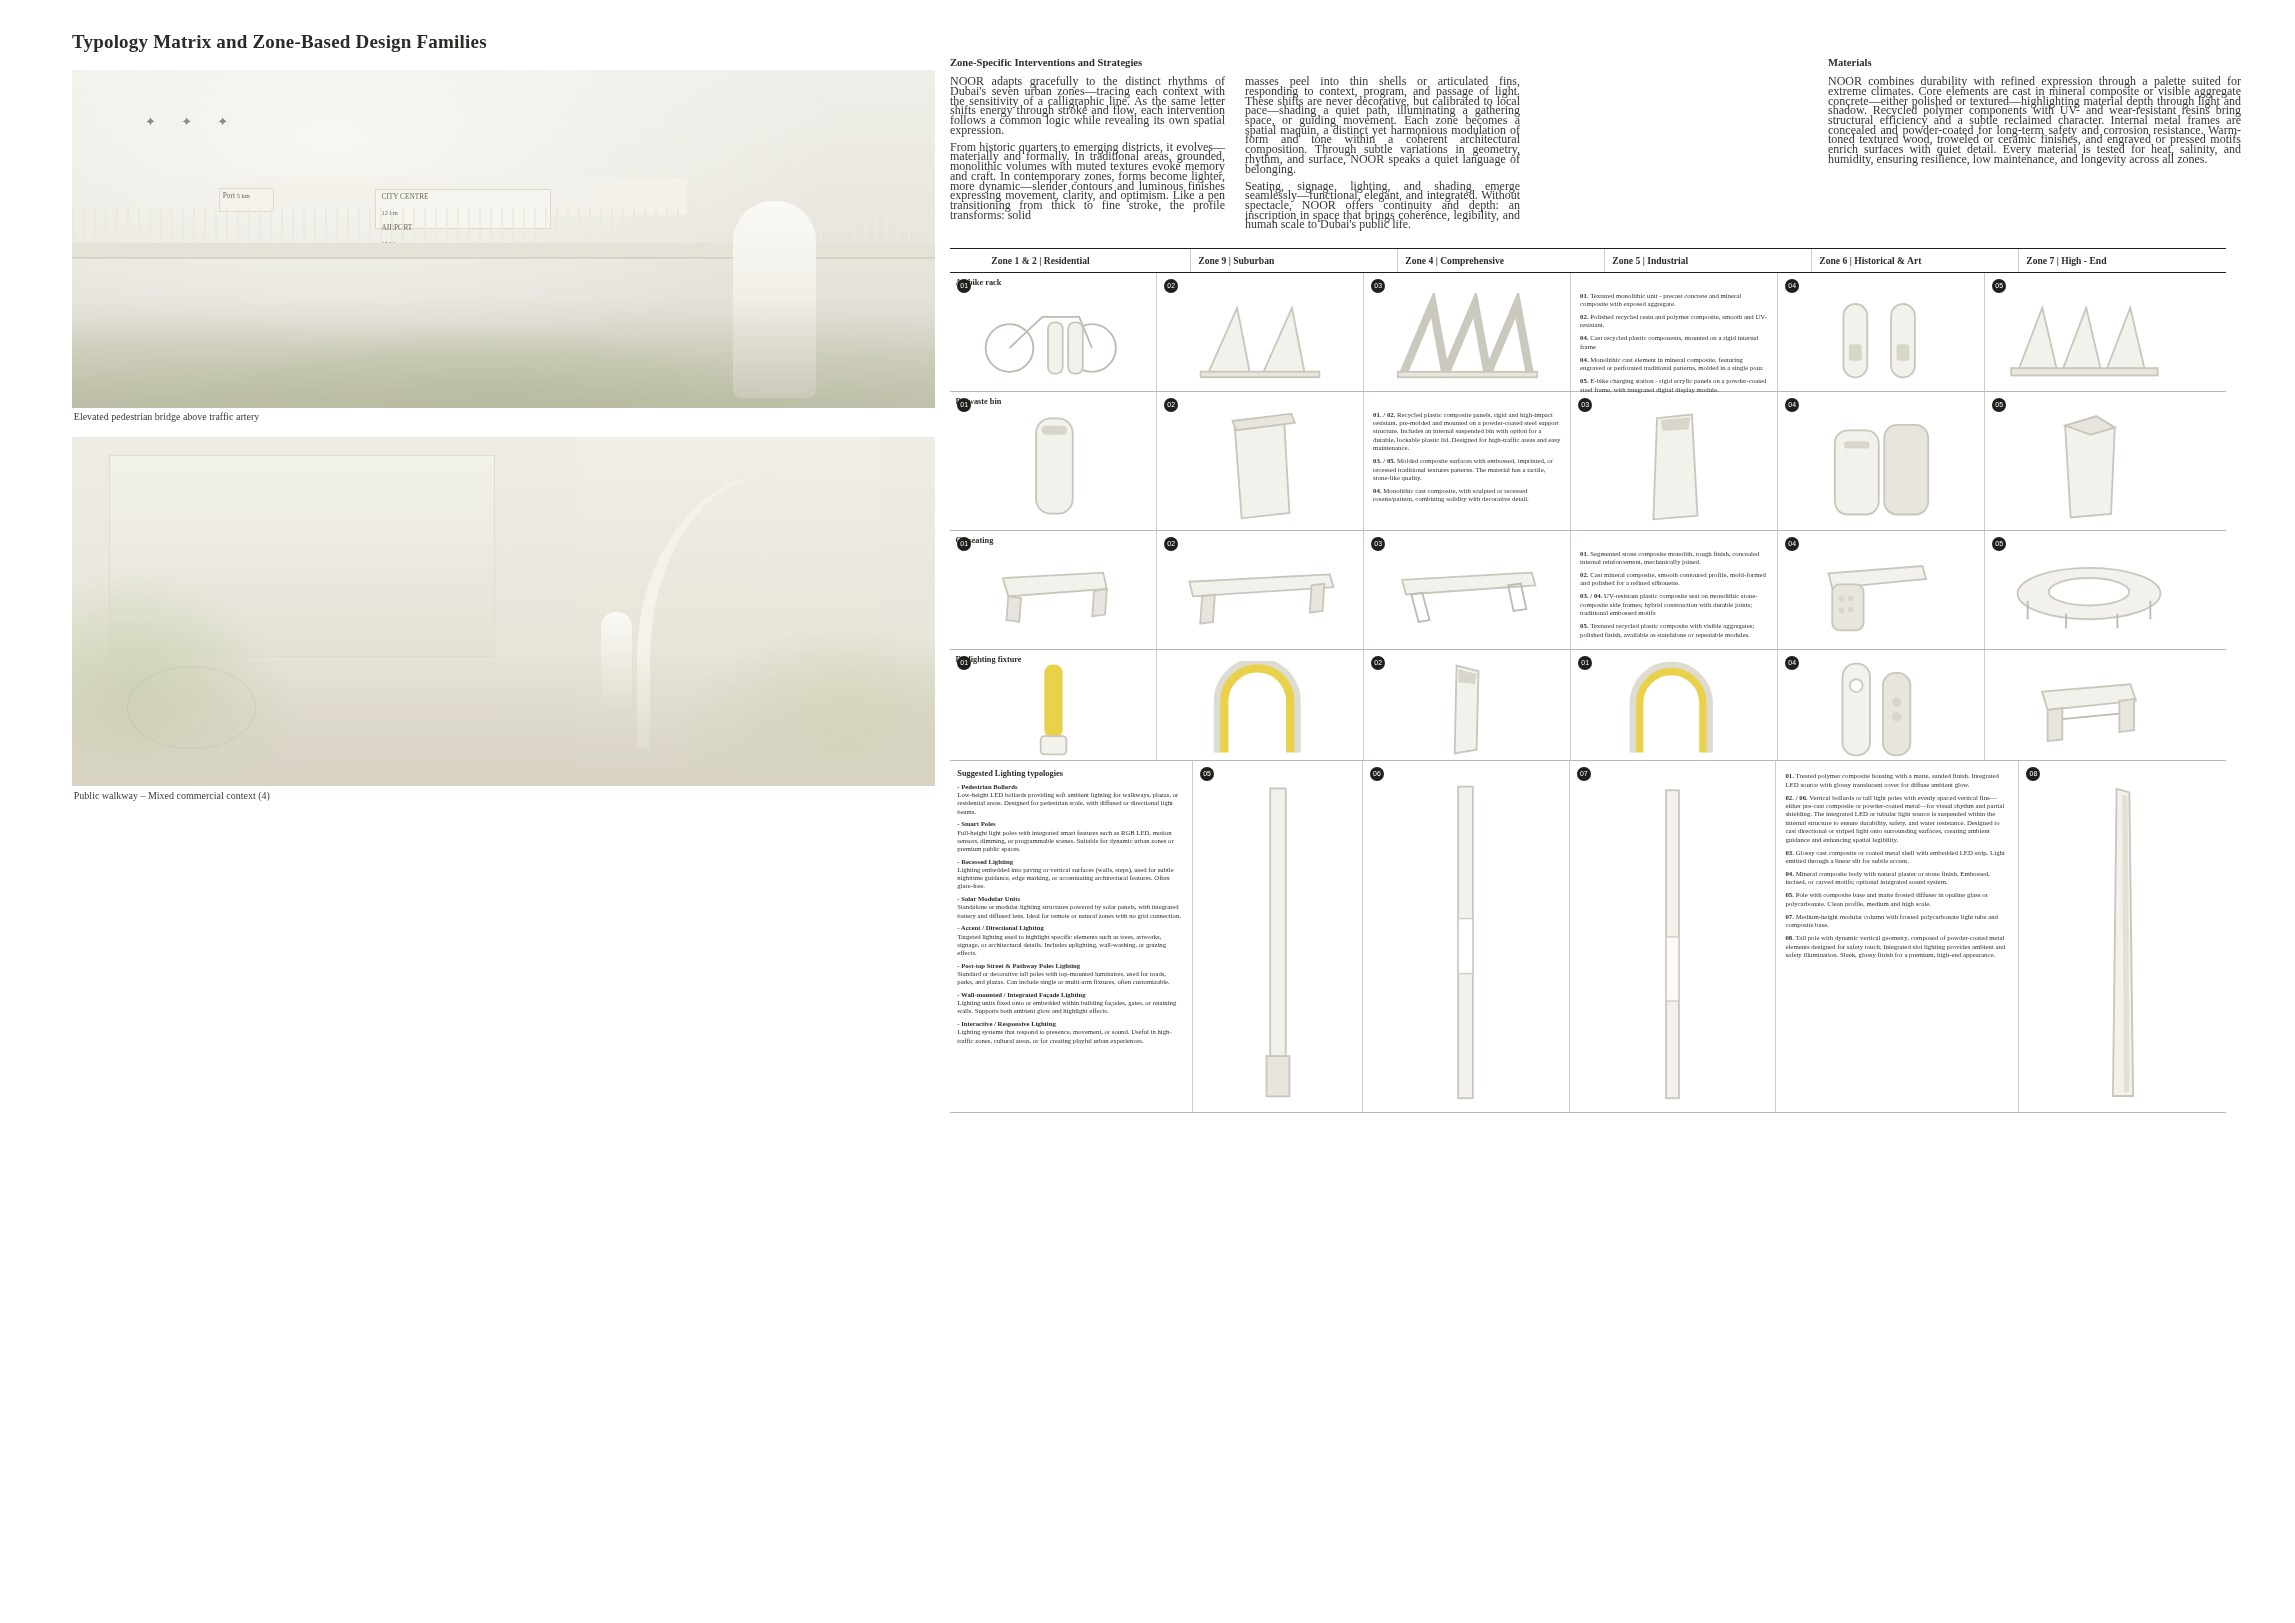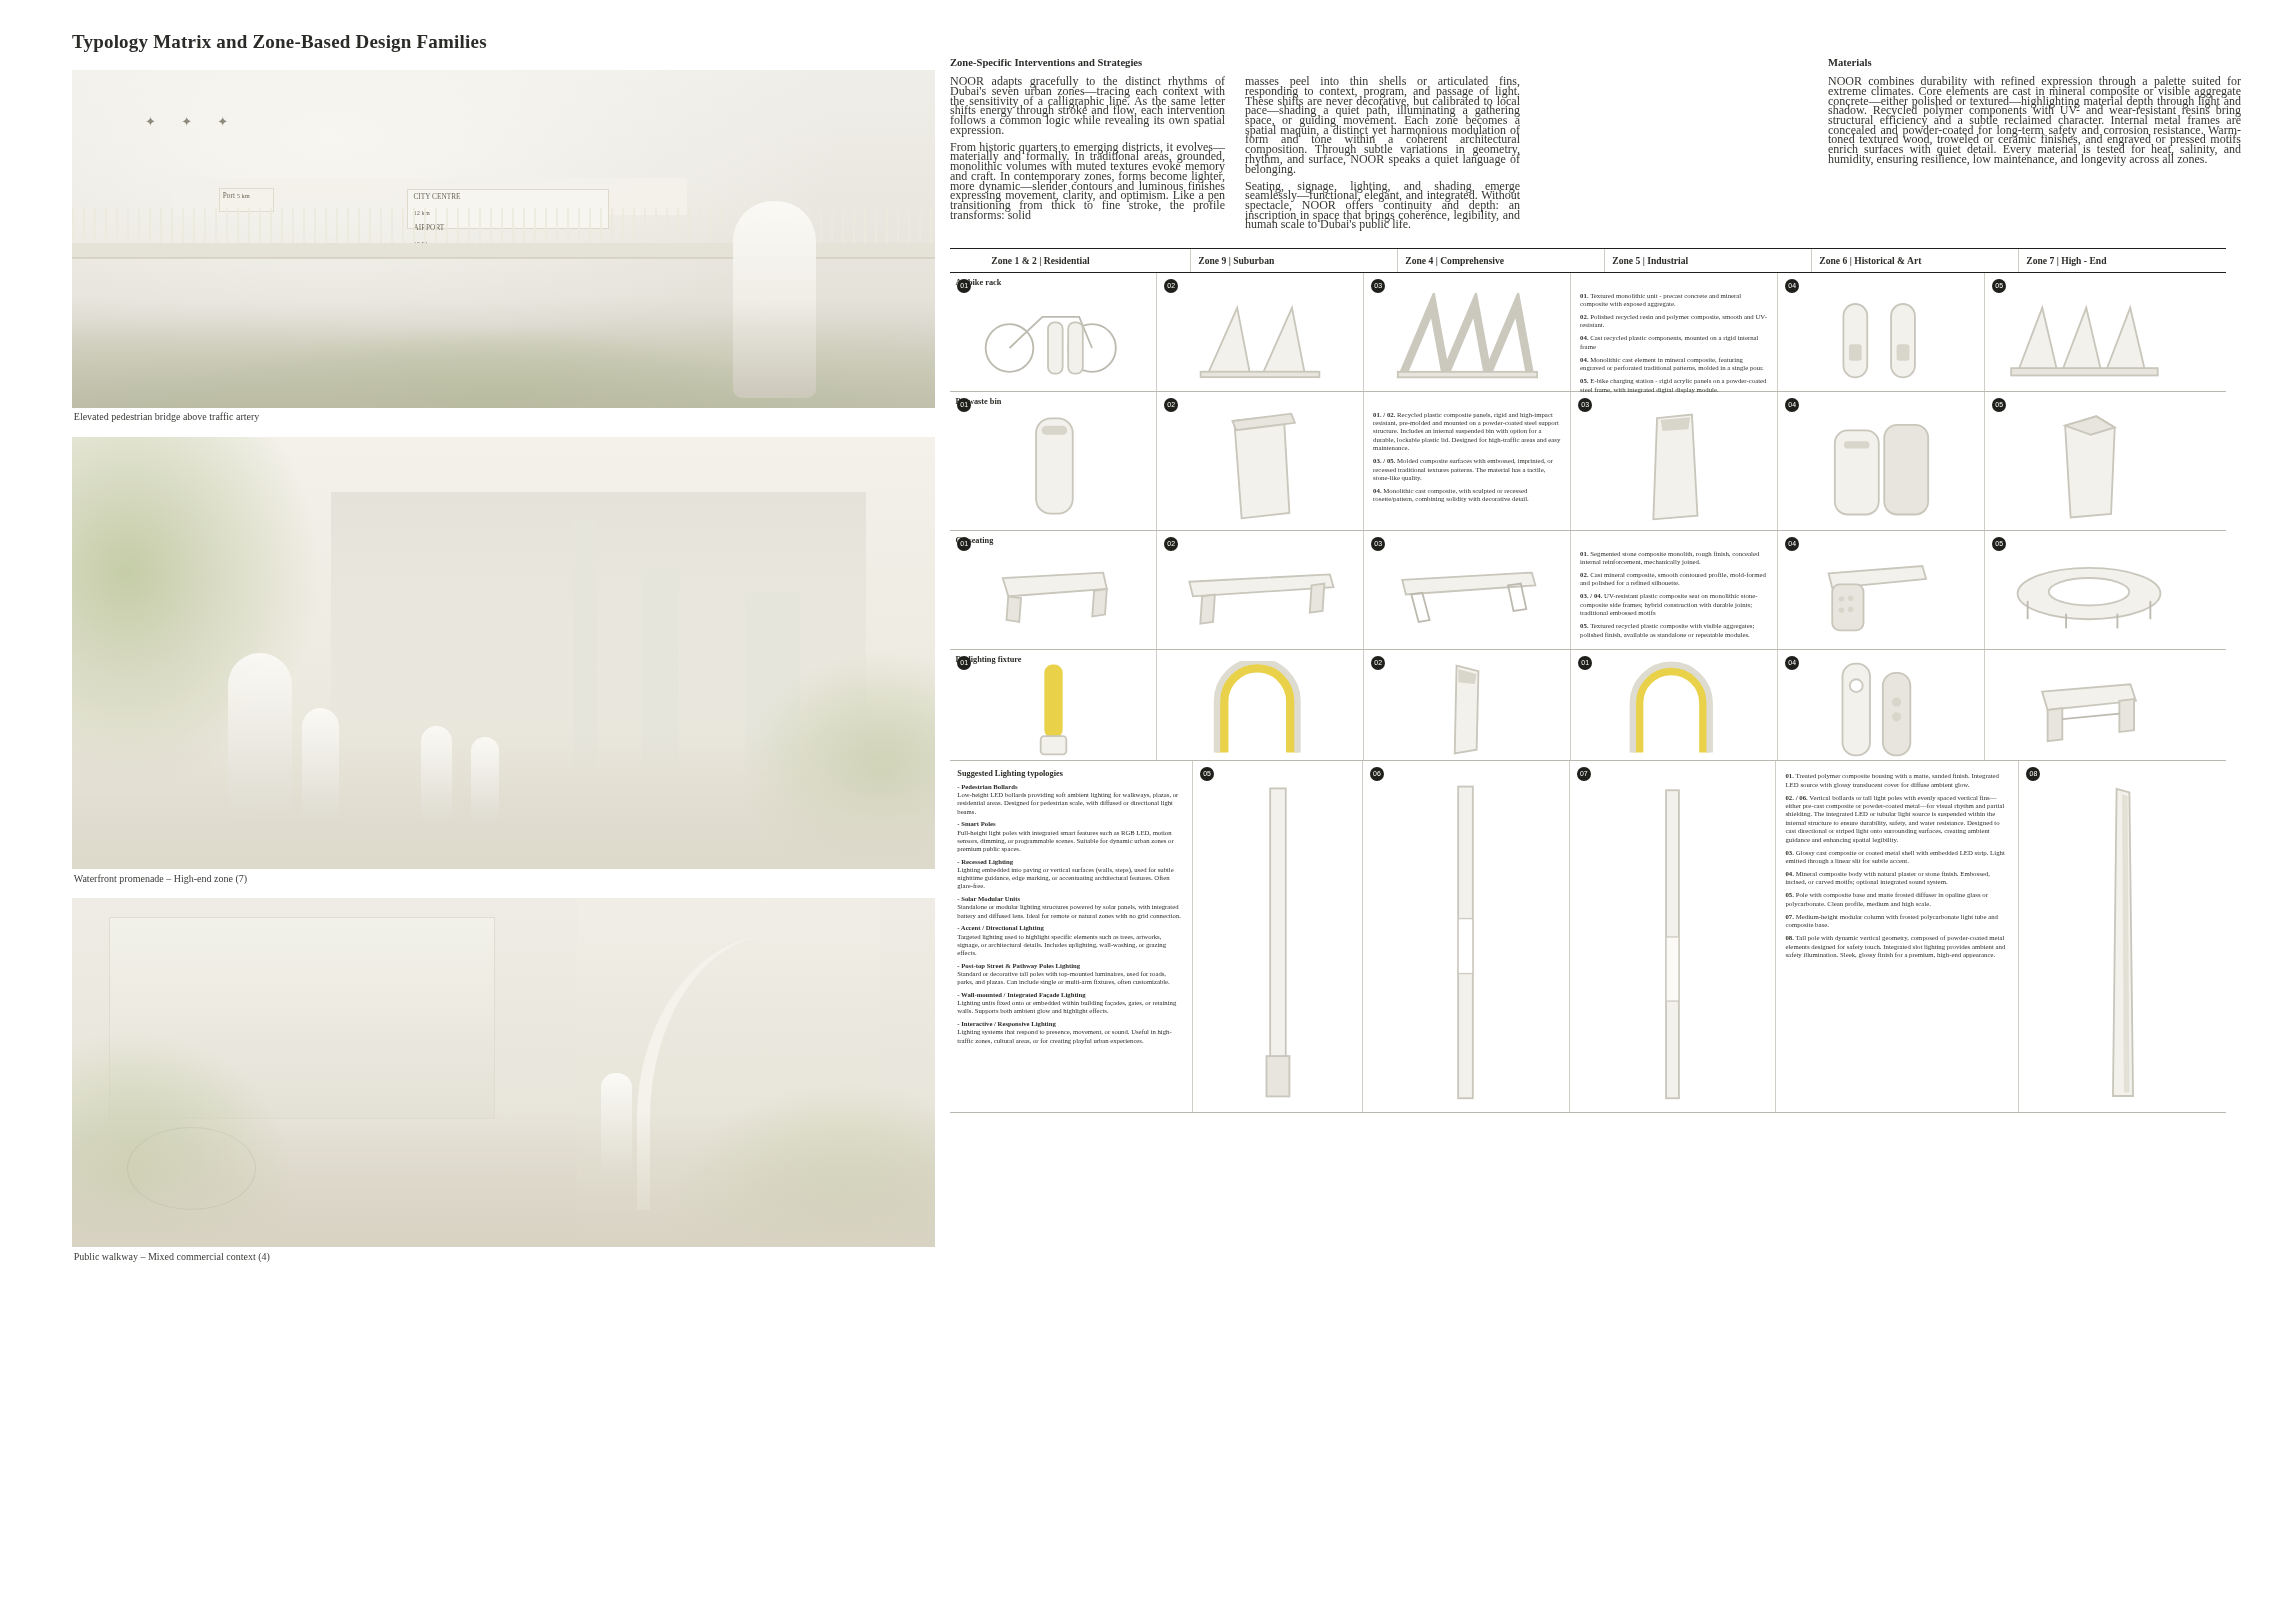--- a/index.html
+++ b/index.html
@@ -27,21 +27,21 @@
   .r1 { height:338px; background:
       linear-gradient(180deg,#efeee8 0%,#e9e7df 42%,#dedbd1 100%); }
   .r1:after{content:"";position:absolute;left:0;right:0;bottom:0;height:110px;
      background:linear-gradient(180deg,rgba(200,196,182,0) 0%, rgba(168,164,148,.45) 100%);}
   .r1 .sky{position:absolute;inset:0;background:
      radial-gradient(ellipse at 30% 20%, #f7f6f1 0%, rgba(247,246,241,0) 60%);}
   .r1 .bridgedeck{position:absolute;left:0;right:0;top:173px;height:14.7px;background:#e5e2d8;box-shadow:0 1.8px 0 #d5d1c4;}
   .r1 .rail{position:absolute;left:0;right:0;top:138px;height:37px;
      background:repeating-linear-gradient(90deg,#eceade 0 1.8px,rgba(236,234,222,0) 1.8px 11px);opacity:.85;}
   .r1 .canopy{position:absolute;left:101px;top:108px;width:514px;height:37px;background:#f3f1ea;border-radius:2.8px;opacity:.92;}
-  .r1 .sign{position:absolute;left:303px;top:119px;width:202px;height:40px;background:#f6f5ef;border:0.9px solid #ded9cb;margin-left:32px;}
+  .r1 .sign{position:absolute;left:303px;top:119px;width:176px;height:40px;background:#f6f5ef;border:0.9px solid #ded9cb;}
   .r1 .sign span{display:block;font-size:7.3px;color:#6d6858;padding:2.8px 5.5px;line-height:10px;}
   .r1 .plaque{position:absolute;left:147px;top:118px;width:55px;height:24px;background:#f4f2eb;border:0.9px solid #dfdbcd;font-size:7.3px;color:#6d6858;padding:2.8px;}
   .r1 .figure{position:absolute;right:119px;bottom:9.2px;width:83px;height:197px;
      background:linear-gradient(180deg,#fbfaf6,#e6e3d8);border-radius:40px 40px 9.2px 9.2px;opacity:.95;}
   .r1 .birds{position:absolute;left:73px;top:44px;width:165px;height:55px;color:#8e8a7c;font-size:13px;letter-spacing:11px;}
   .r1 .veg{position:absolute;left:0;right:0;bottom:0;height:119px;
      background:radial-gradient(ellipse at 18% 100%, #c9cfae 0%, rgba(201,207,174,0) 55%),
                 radial-gradient(ellipse at 48% 105%, #c3caa6 0%, rgba(195,202,166,0) 50%),
                 radial-gradient(ellipse at 78% 100%, #cdd3b4 0%, rgba(205,211,180,0) 55%);}
 
@@ -166,36 +166,20 @@
           <span style="font-size:6.4px">10 Rk m</span>
         </div>
         <div class="rail"></div>
         <div class="bridgedeck"></div>
         <div class="veg"></div>
         <div class="figure"></div>
       </div>
       <div class="cap">Elevated pedestrian bridge above traffic artery</div>
     </div>
 
-    <div class="render">
-      <div class="frame r2">
-        <div class="skyline"></div>
-        <div class="tower" style="left:58%;top:83px;width:24px;height:248px"></div>
-        <div class="tower" style="left:66%;top:129px;width:37px;height:202px"></div>
-        <div class="tower" style="left:78%;top:156px;width:55px;height:174px"></div>
-        <div class="palmL"></div>
-        <div class="palmR"></div>
-        <div class="ground"></div>
-        <div class="ppl" style="left:156px;width:64px;height:174px"></div>
-        <div class="ppl" style="left:230px;width:37px;height:119px"></div>
-        <div class="ppl" style="left:349px;width:31px;height:101px"></div>
-        <div class="ppl" style="left:399px;width:27.5px;height:90px"></div>
-      </div>
-      <div class="cap">Waterfront promenade – High-end zone (7)</div>
-    </div>
 
     <div class="render">
       <div class="frame r3">
         <div class="wall"></div>
         <div class="arch"></div>
         <div class="glass"></div>
         <div class="plantsL"></div>
         <div class="plantsR"></div>
         <div class="pave"></div>
         <div class="bikes"></div>

